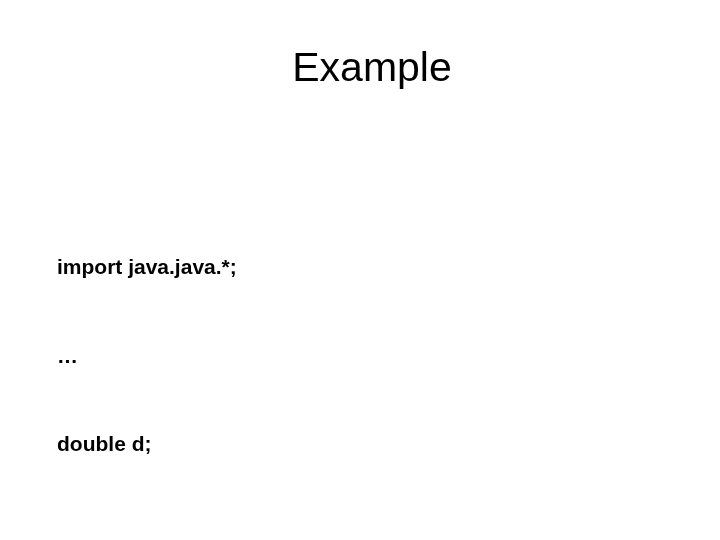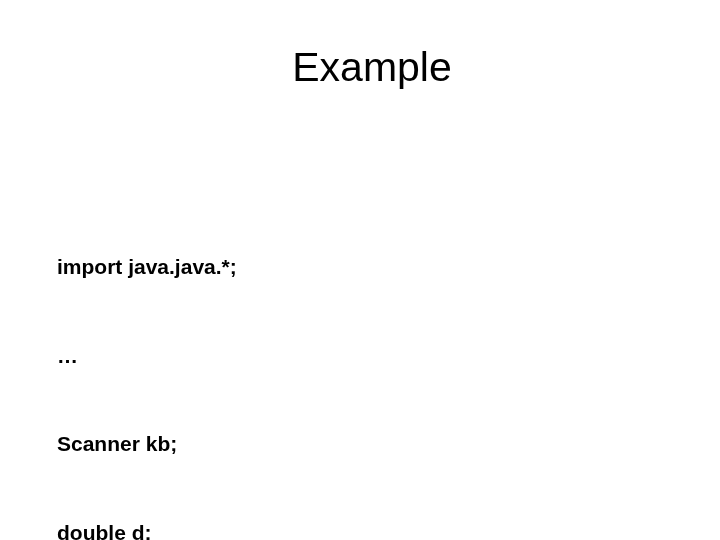--- a/index.html
+++ b/index.html
@@ -58,21 +58,20 @@
 <body>
 
 <div class="slide">
 
   <div class="slide-title">Example</div>
 
   <div class="code-body">
     <div class="code-block">
       <span class="code-line">import java.java.*;</span>
       <span class="code-line">…</span>
-      <span class="code-line">Scanner kb;</span>
       <span class="code-line">double d;</span>
       
     </div>
 
     
 
     
   </div>
 
 </div>

